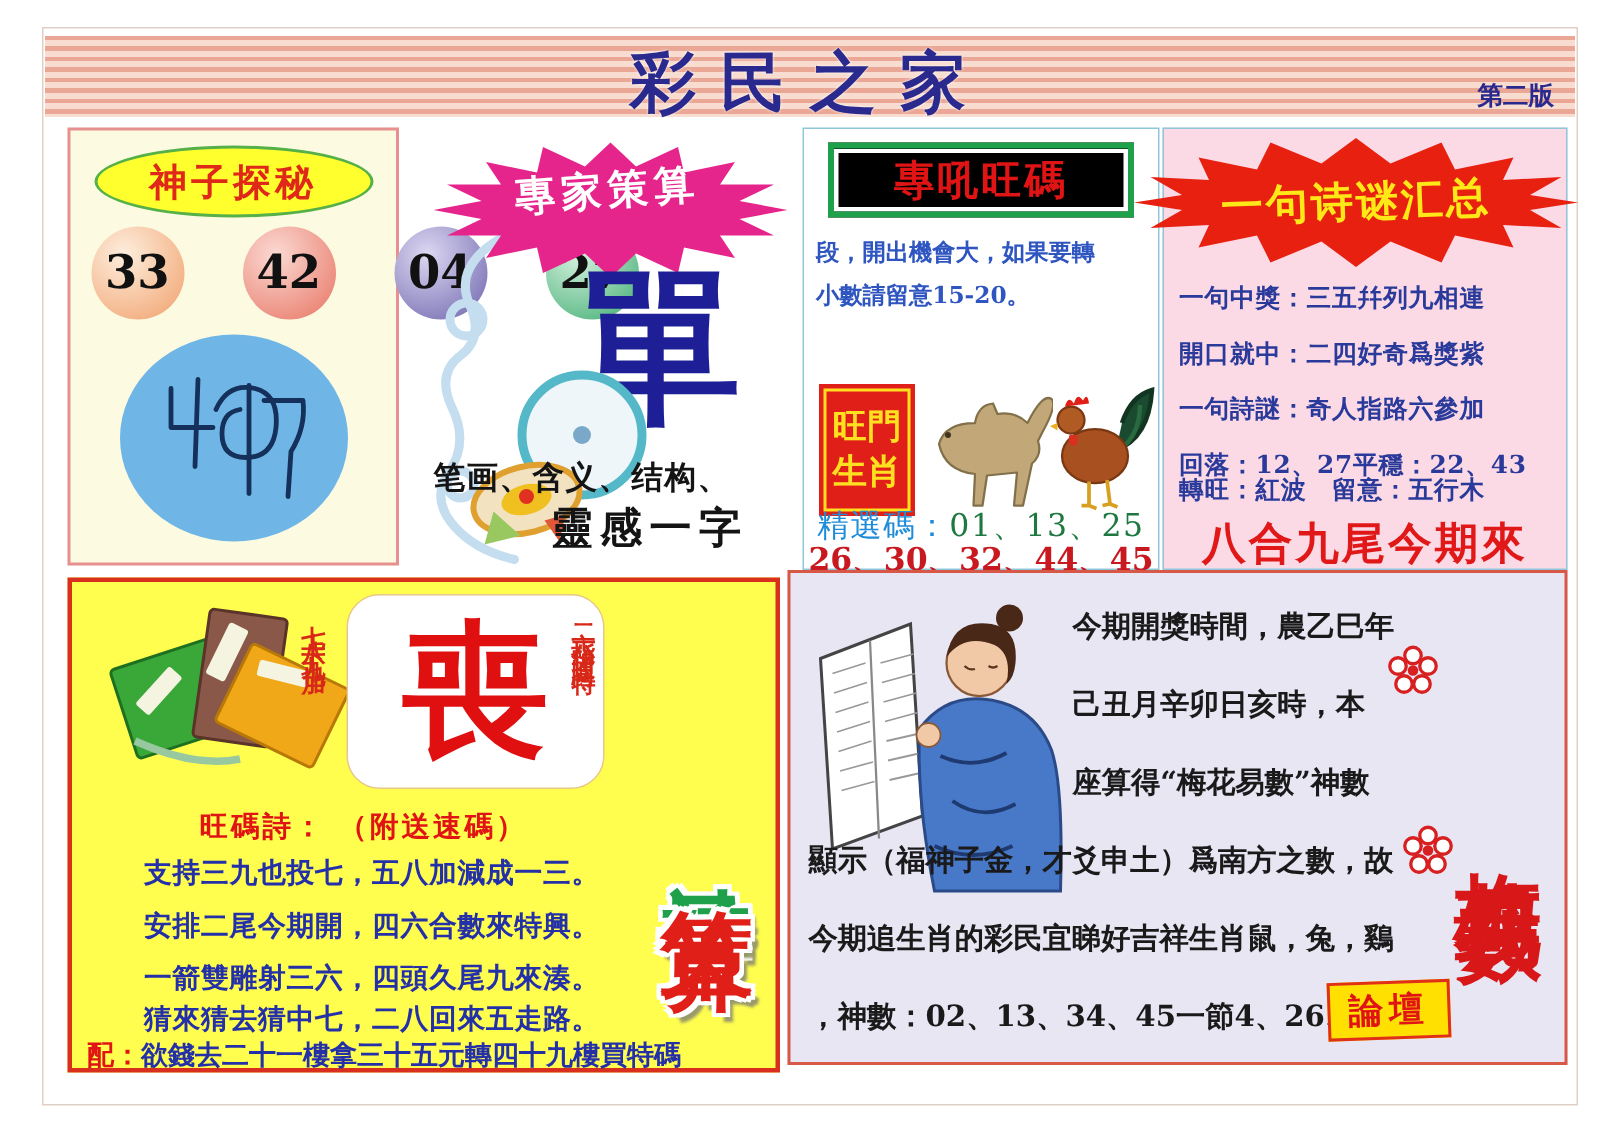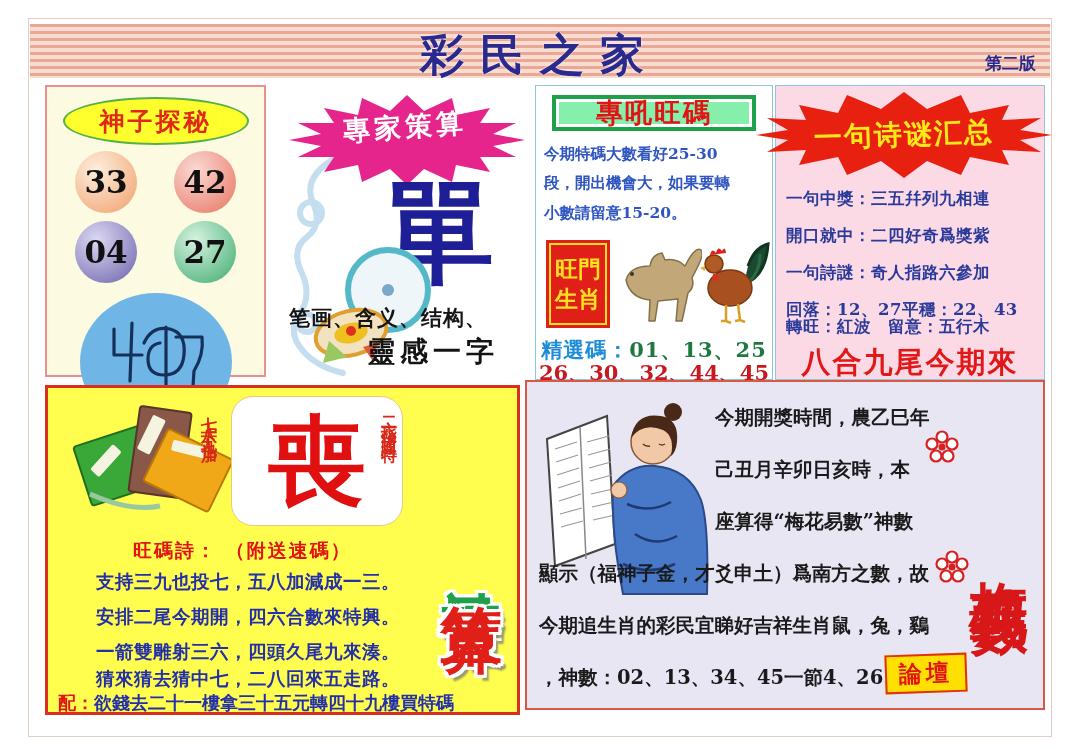--- a/index.html
+++ b/index.html
@@ -33,21 +33,21 @@
   #panelA { left:45px; top:85px; width:221px; height:292px;
     background:#fcfbe2; border:2px solid #e89090; }
   #tanmi-ellipse {
     margin:10px auto 6px; width:186px; height:48px; background:#ffff2e;
     border:2px solid #56b048; border-radius:50%;
     display:flex; align-items:center; justify-content:center;
   }
   #tanmi-ellipse span { font-size:25px; font-weight:bold; color:#e02818;
     letter-spacing:3px; font-family:"DejaVu Serif", serif; }
   #balls { width:190px; margin:4px auto 0; display:grid;
-    grid-template-columns:1fr 1fr; gap:8px 8px; justify-items:center; }
+    grid-template-columns:1fr 1fr 1fr 1fr; gap:8px 39px; justify-items:center; }
   .ball { width:62px; height:62px; border-radius:50%;
     display:flex; align-items:center; justify-content:center;
     font-family:"DejaVu Serif", serif; font-size:31px; font-weight:bold; color:#111; }
   .ball-0 { background:radial-gradient(circle at 35% 30%, #fdeedd, #f4b387 75%, #e49a6c); }
   .ball-1 { background:radial-gradient(circle at 35% 30%, #fbd9d2, #ec8d7e 75%, #d87465); }
   .ball-2 { background:radial-gradient(circle at 35% 30%, #dcd8f2, #8880bd 75%, #6f68a8); }
   .ball-3 { background:radial-gradient(circle at 35% 30%, #d6f2e0, #63bd8b 75%, #4aa877); }
   #doodle-circle { position:relative; margin:10px auto 0; width:152px; height:138px;
     border-radius:50%; background:#6fb6e6; }
   
@@ -59,37 +59,37 @@
     font-family:"DejaVu Serif", serif; font-size:112px; font-weight:bold; color:#1e1e96; line-height:1.05; }
   #rope-decor { position:absolute; left:-4px; top:70px; }
   #top-decor  { position:absolute; left:18px; top:160px; }
   #expert-line1 { position:absolute; left:4px; top:219px; width:242px;
     font-size:21px; font-weight:bold; color:#141414; letter-spacing:1px; }
   #expert-line2 { position:absolute; left:34px; top:248px; width:180px; text-align:right;
     font-size:28px; font-weight:bold; color:#141414; letter-spacing:5px; }
   
   #panelC { left:535px; top:85px; width:238px; height:295px;
     background:#ffffff; border:1px solid #8fc7da; }
-  #wangma-header { margin:9px auto 0; width:204px; height:36px;
-    background:#86efac; border:4px solid #1fa04a; box-shadow:inset 0 0 0 3px #ffffff;
+  #wangma-header { margin:9px auto 0; width:204px; height:50px;
+    background:#000000; border:4px solid #1fa04a; box-shadow:inset 0 0 0 3px #ffffff;
     display:flex; align-items:center; justify-content:center; }
   #wangma-header span { font-size:27px; font-weight:bold; color:#e01414;
     letter-spacing:2px; font-family:"DejaVu Serif", serif; }
   #wangma-body { margin:8px 8px 0; color:#2e55c0; font-weight:bold; font-size:15.5px;
     line-height:1.9; font-family:"DejaVu Serif", serif; }
-  #zodiac-row { position:absolute; left:0; top:146px; width:100%; height:100px; }
+  #zodiac-row { position:absolute; left:0; top:162px; width:100%; height:100px; }
   #zodiac-box { position:absolute; left:10px; top:8px; width:64px; height:88px;
     background:#e02018; box-shadow:inset 0 0 0 3px #e02018, inset 0 0 0 5px #ffe020;
     display:flex; flex-direction:column; align-items:center; justify-content:center; gap:2px; }
   #zodiac-box div { color:#ffe020; font-size:23px; font-weight:bold; line-height:1.2;
     font-family:"DejaVu Serif", serif; }
   #dog-image { position:absolute; left:80px; top:6px; }
   #rooster-image { position:absolute; left:164px; top:0px; }
   #picks-line1 { position:absolute; left:0; top:250px; width:100%; text-align:center;
-    font-family:"DejaVu Serif", serif; font-size:21px; font-weight:bold; letter-spacing:1px; }
+    font-family:"DejaVu Serif", serif; font-size:21px; font-weight:normal; letter-spacing:1px; }
   #picks-line1 .lbl { color:#1e8cd8; }
   #picks-line1 .grn { color:#1e7840; }
   #picks-line2 { position:absolute; left:0; top:273px; width:100%; text-align:center;
     font-family:"DejaVu Serif", serif; font-size:21px; font-weight:bold; color:#c81820; }
   
   #panelD { left:775px; top:85px; width:270px; height:295px;
     background:#fbdae6; border:1px solid #8fc7da; overflow:visible; }
   #riddle-burst { position:absolute; left:-22px; top:4px; width:300px; height:90px; }
   #riddle-burst-label { position:absolute; left:-22px; top:30px; width:300px; text-align:center;
     transform:rotate(-2deg); font-size:28px; font-weight:bold; color:#ffe818; letter-spacing:2px; }
@@ -212,21 +212,20 @@
     </svg>
     <div id="expert-line1">笔画、含义、结构、</div>
     <div id="expert-line2">靈感一字</div>
   </div>
 
   <div id="panelC" class="panel">
     <div id="wangma-header">
       <span>專吼旺碼</span>
     </div>
     <div id="wangma-body">
-      <div>今期特碼大數看好25-30</div>
       <div>段，開出機會大，如果要轉</div>
       <div>小數請留意15-20。</div>
     </div>
     <div id="zodiac-row">
       <div id="zodiac-box">
         <div>旺門</div>
         <div>生肖</div>
       </div>
       <svg id="dog-image" width="86" height="90" viewBox="0 0 86 90">
         <path fill="#c2a878" stroke="#82704a" stroke-width="1.5" stroke-linejoin="round" d="M10,42 q4,-14 24,-14 q2,-12 12,-13 l3,7 q12,-2 20,6 q10,-20 16,-16 q4,4 -6,22 l-3,6 q3,9 -4,15 l-6,28 -6,0 2,-22 -20,2 -3,20 -6,0 1,-21 q-20,-2 -24,-20 z"></path>

